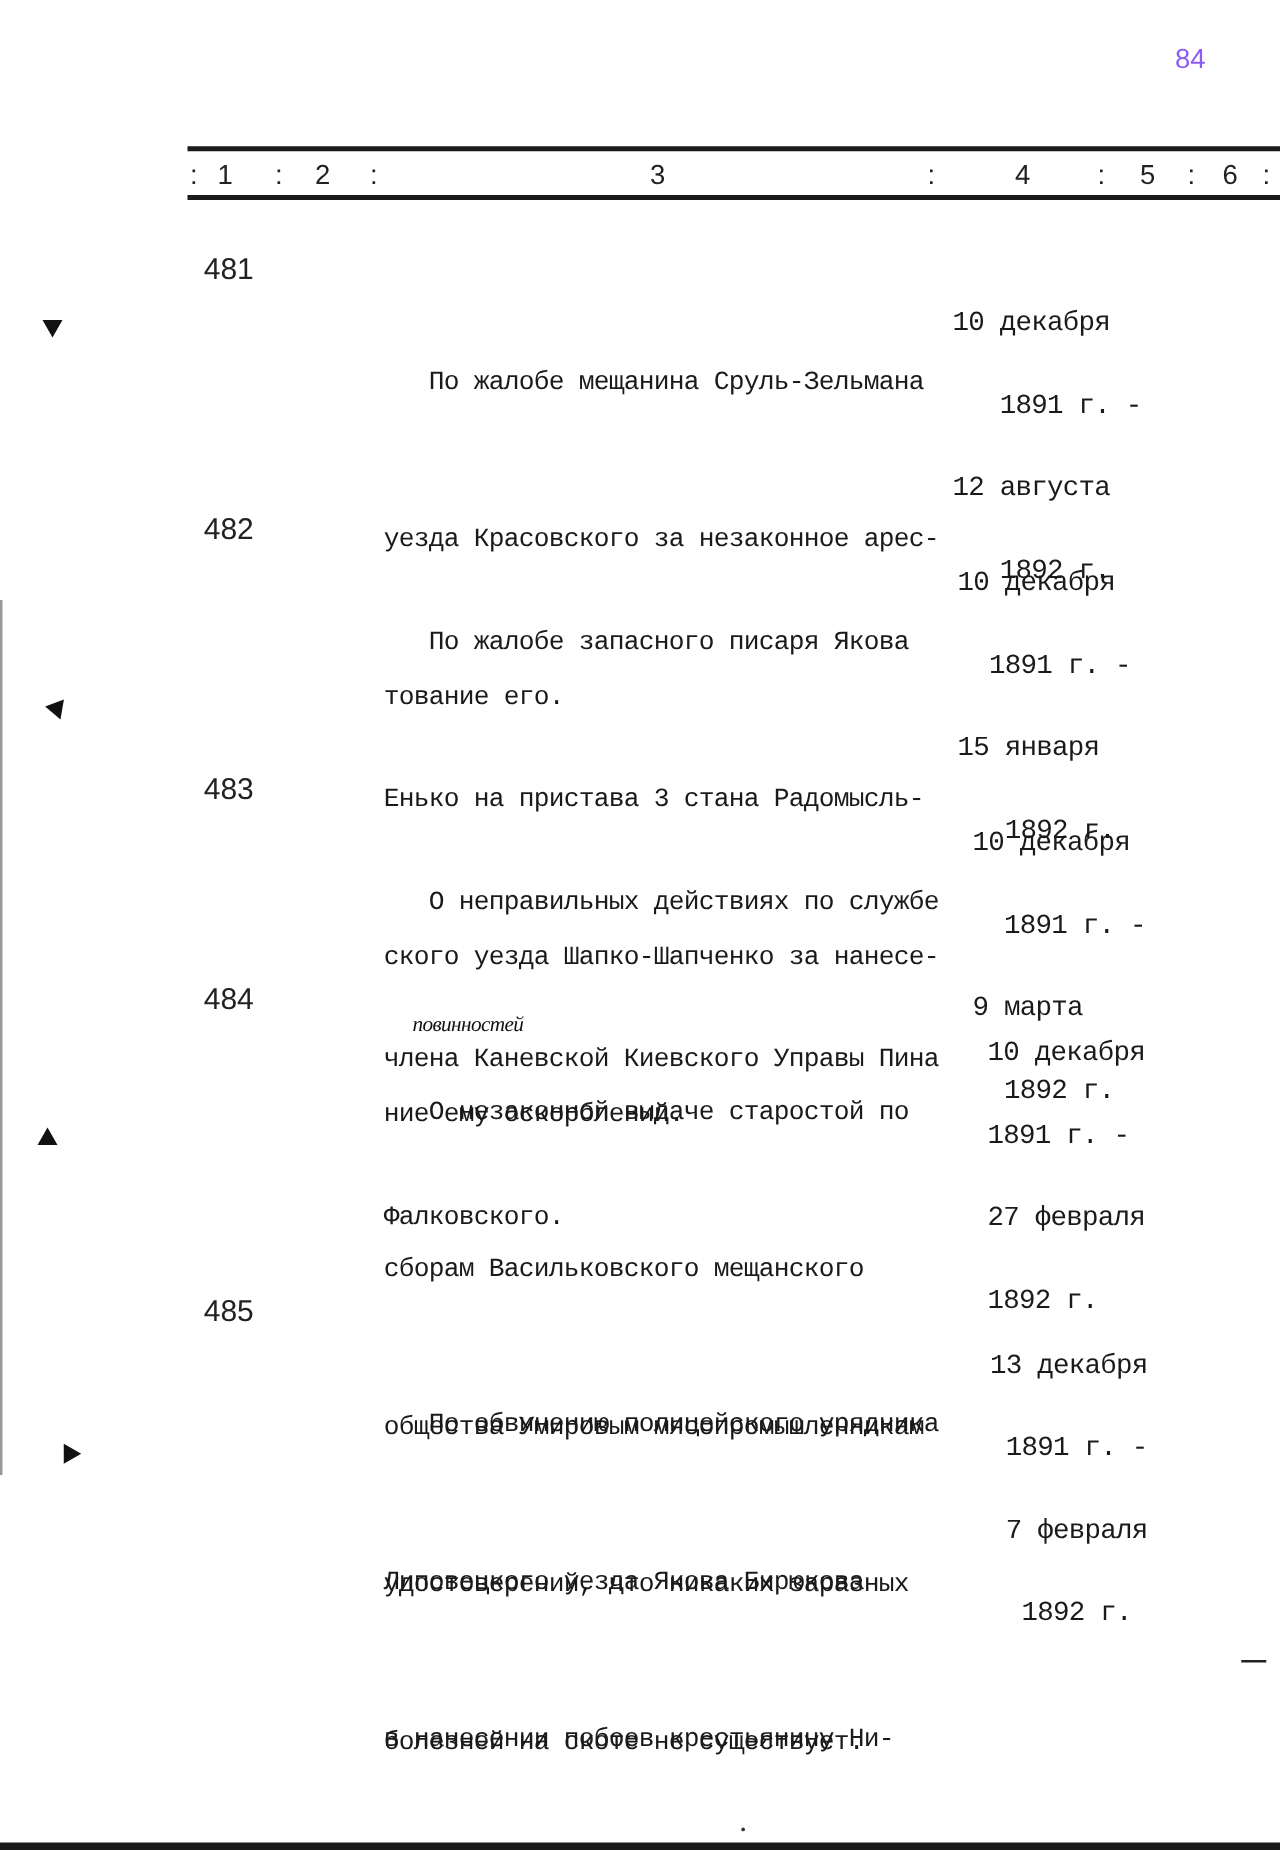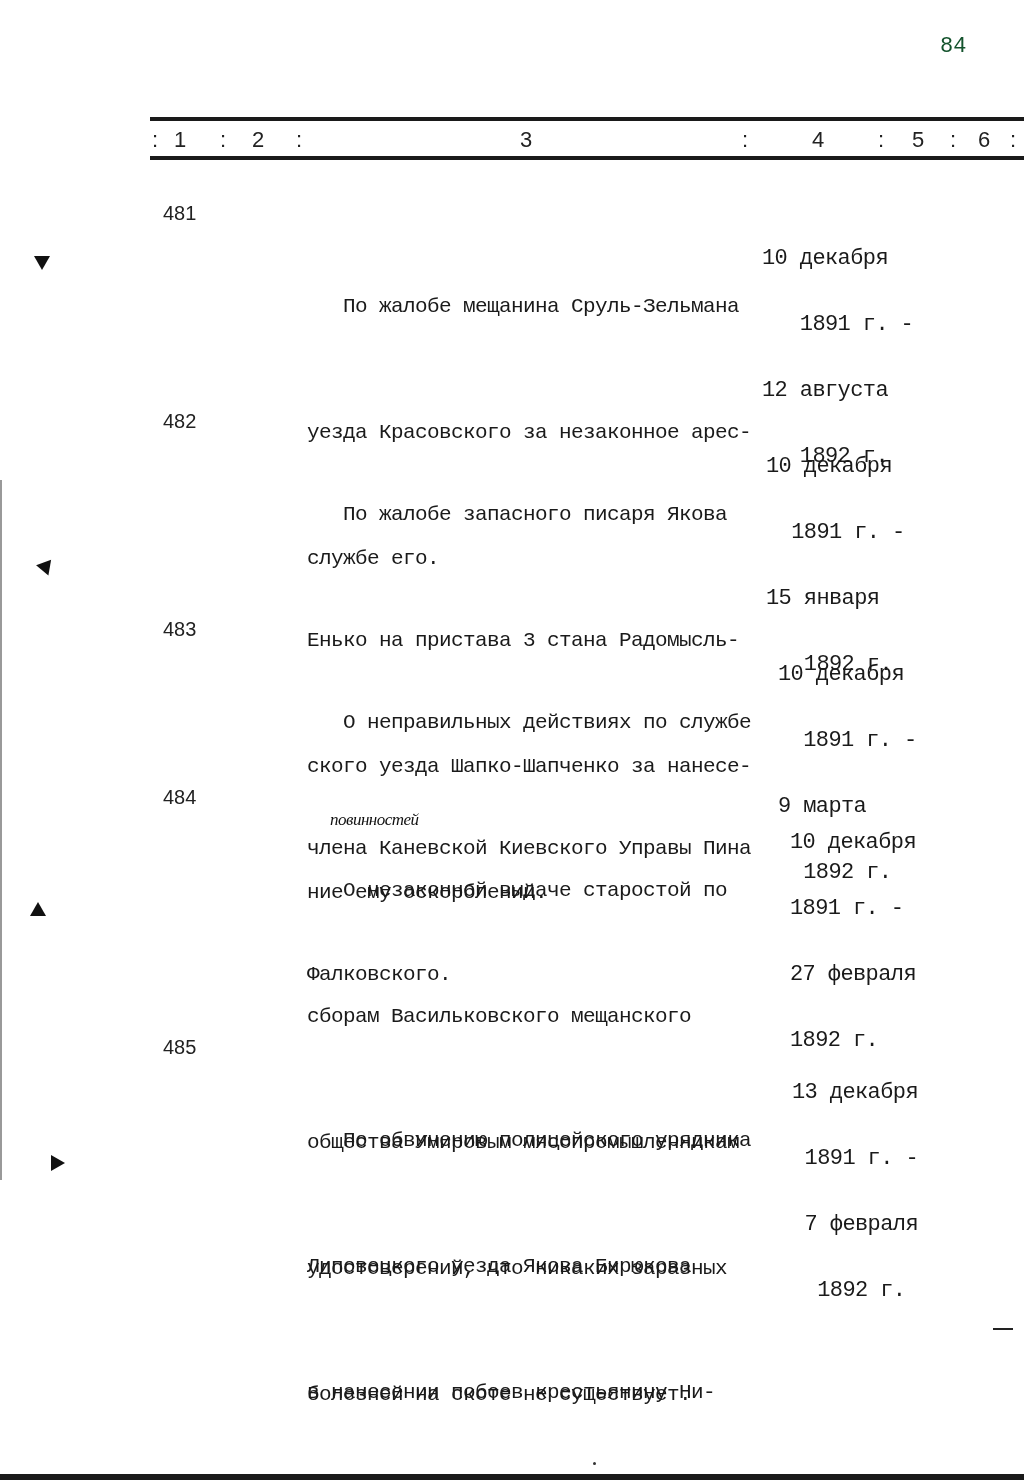--- a/index.html
+++ b/index.html
@@ -3,35 +3,35 @@
   <meta charset="utf-8">
   <style>
     html, body { margin: 0; padding: 0; }
     body {
       width: 1024px; height: 1480px; position: relative; overflow: hidden;
       background: #ffffff; color: #1a1a1a;
       font-family: "Liberation Mono", "DejaVu Sans Mono", monospace;
     }
     .page-number {
       position: absolute; left: 940px; top: 34px;
-      font-family: Liberation Mono, monospace; font-size: 22px; color: #14532d;
+      font-family: Liberation Sans, sans-serif; font-size: 22px; color: #8b5cf6;
     }
     .rule { position: absolute; background: #1a1a1a; }
     .rule.top { left: 150px; top: 117px; width: 874px; height: 4px; }
     .rule.bottom { left: 150px; top: 156px; width: 874px; height: 4px; }
     .rule.footer { left: 0; top: 1474px; width: 1024px; height: 6px; }
     .header-row {
       position: absolute; top: 127px; left: 150px; width: 874px; height: 28px;
       font-family: "Liberation Sans", sans-serif; font-size: 22px; color: #222;
     }
     .header-row span { position: absolute; top: 0; }
     .entry { position: absolute; left: 0; width: 1024px; }
     .entry .num {
       position: absolute; left: 163px; top: 0;
-      font-family: "Liberation Sans", sans-serif; font-size: 20px; color: #222;
+      font-family: "Liberation Sans", sans-serif; font-size: 24px; color: #222;
     }
     .entry .desc {
       position: absolute; left: 307px; top: 0; width: 480px;
       font-size: 21px; line-height: 42px; letter-spacing: -0.6px;
       white-space: pre;
     }
     .entry .dates {
       position: absolute; top: 2px;
       font-size: 22px; line-height: 22px; letter-spacing: -0.6px;
       white-space: pre;
@@ -71,21 +71,21 @@
   <span style="left:828px">6</span>
   <span style="left:860px">:</span>
 </div>
 <div class="rule bottom"></div>
 
 <div class="entry" style="top:202px">
   <div class="num">481</div>
   <div class="desc">
     <div>   По жалобе мещанина Сруль-Зельмана</div>
     <div>уезда Красовского за незаконное арес-</div>
-    <div>службе его.</div>
+    <div>тование его.</div>
   </div>
   <div class="dates" style="left:762px">
     <div>10 декабря</div>
     <div>   1891 г. -</div>
     <div>12 августа</div>
     <div>   1892 г.</div>
   </div>
 </div>
 
 <div class="entry" style="top:410px">

